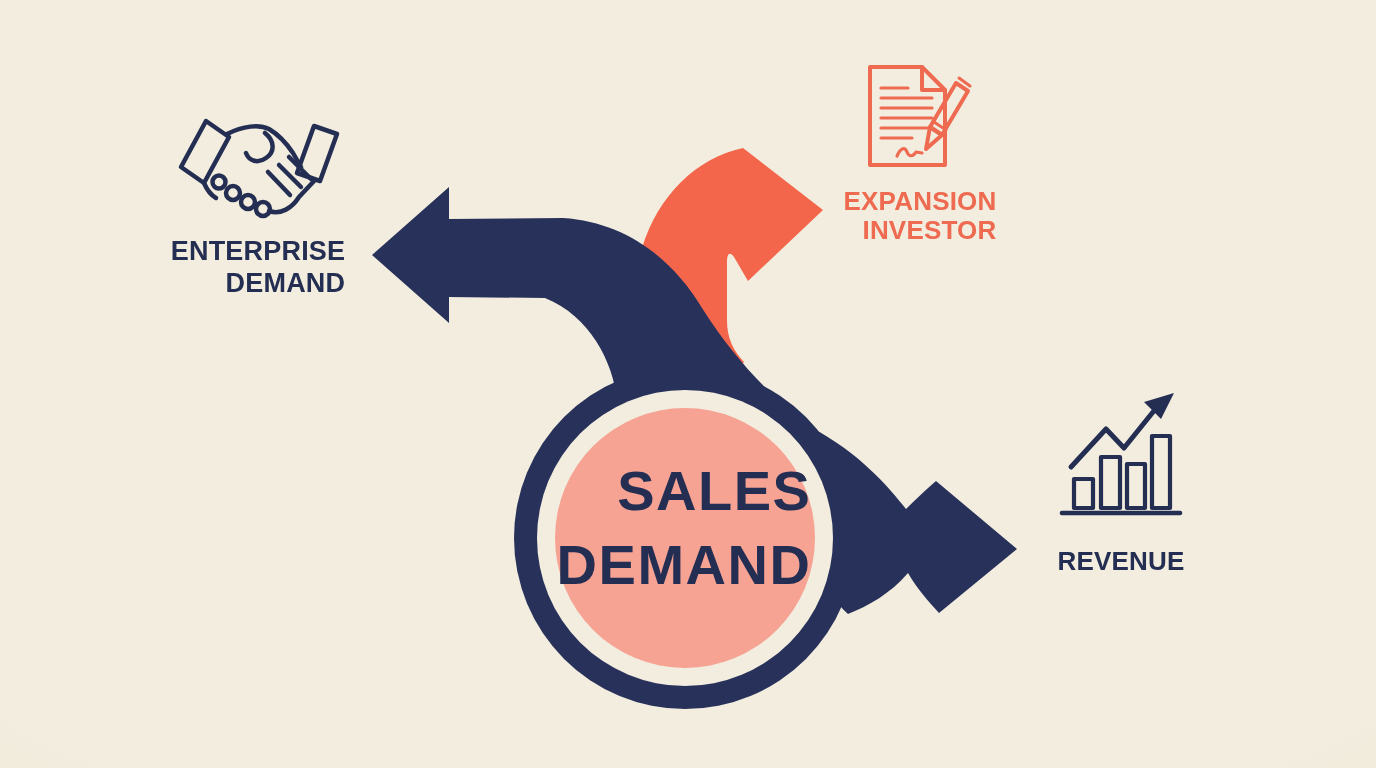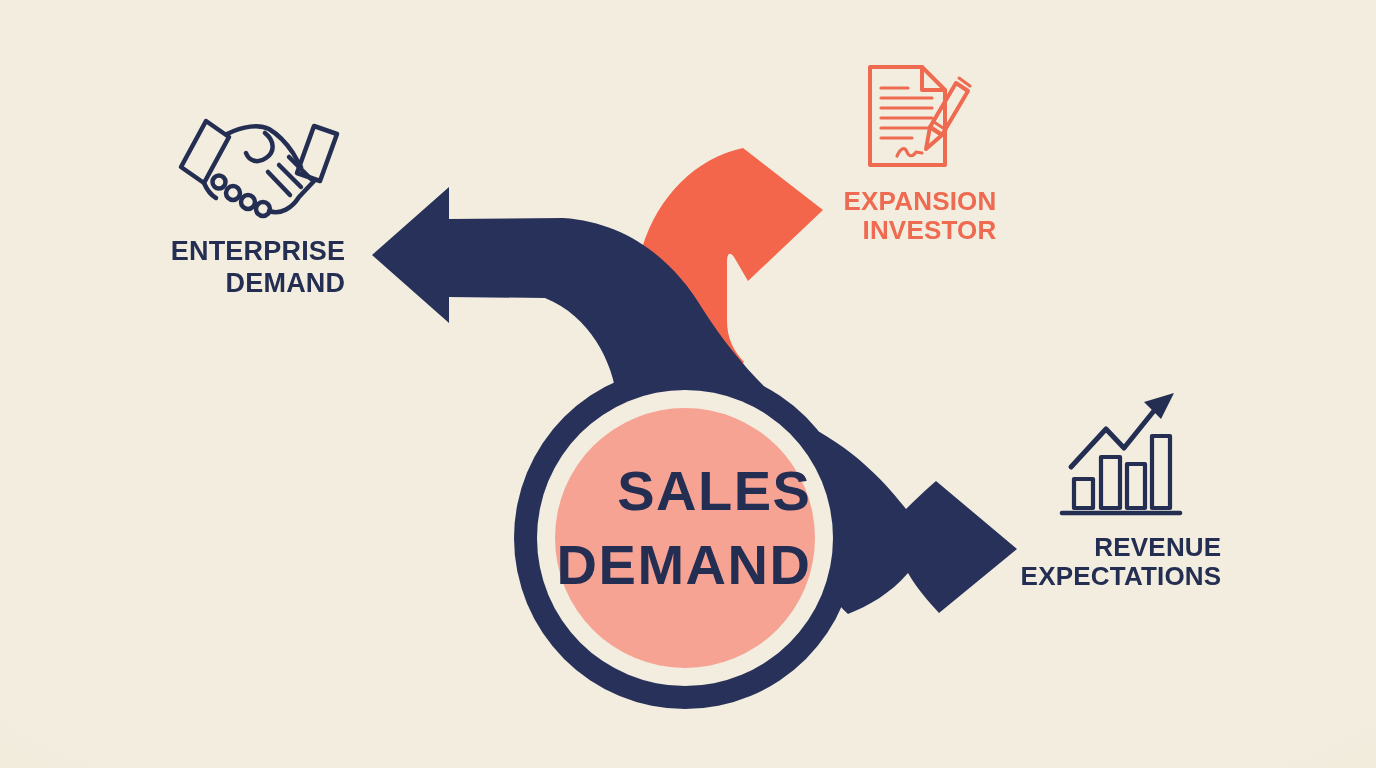--- a/index.html
+++ b/index.html
@@ -148,16 +148,15 @@
     <div>DEMAND</div>
   </div>
 
   <div class="label label-orange node-label-sm" style="left:920px; top:216px;">
     <div>EXPANSION</div>
     <div>INVESTOR</div>
   </div>
 
   <div class="label label-navy node-label-sm" style="left:1121px; top:562px;">
     <div>REVENUE</div>
-    <div>EXPECTATIONS</div>
   </div>
 
 </div>
 
 </body></html>

